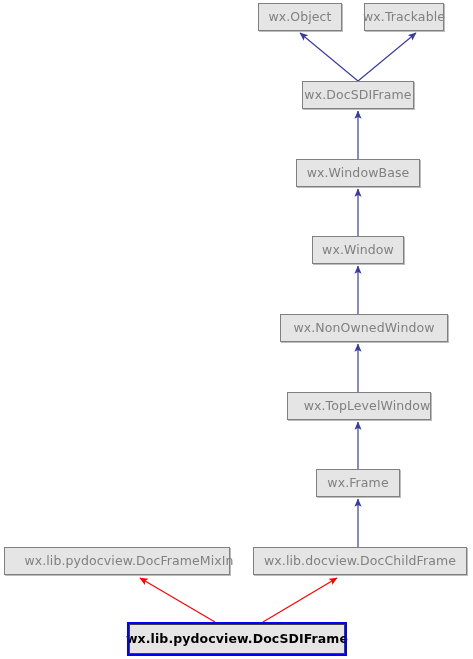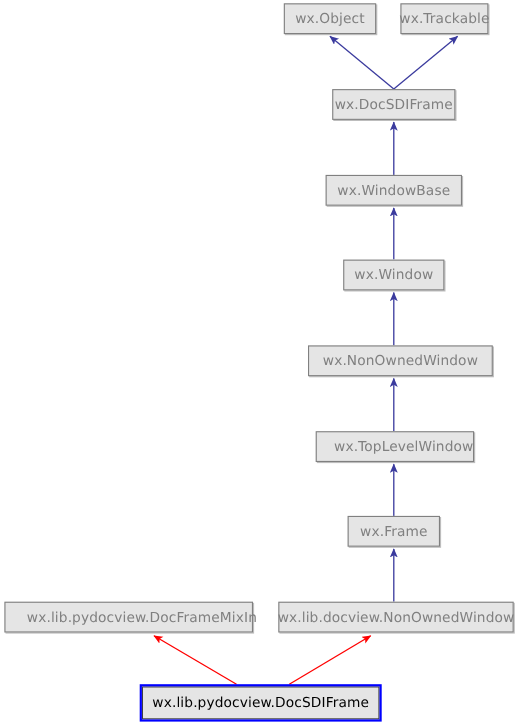--- a/index.html
+++ b/index.html
@@ -39,20 +39,21 @@
     box-shadow: 1px 1px 0 0 #bdbdbd;
     letter-spacing: 0.1px;
   }
   .node.highlight {
     border: 1px solid #404040;
     outline: 2px solid #0000ff;
     outline-offset: 0px;
     color: #000000;
     box-shadow: none;
     z-index: 5;
+    font-weight: bold;
   }
 </style>
 </head>
 <body>
 
 <div id="diagram">
 
   <svg id="edge-layer" viewBox="0 0 473 659" width="473" height="659" xmlns="http://www.w3.org/2000/svg">
     <defs>
       <marker id="arrow-blue" markerWidth="8" markerHeight="8" refX="6.5" refY="3" orient="auto" markerUnits="strokeWidth">
@@ -98,20 +99,20 @@
       <div class="node" style="left: 287px; top: 392px; width: 144px; height: 28px; padding-left: 16px;">
         <span>wx.TopLevelWindow</span>
       </div>
       <div class="node" style="left: 316px; top: 469px; width: 84px; height: 28px;">
         <span>wx.Frame</span>
       </div>
       <div class="node" style="left: 4px; top: 547px; width: 226px; height: 28px; padding-left: 24px;">
         <span>wx.lib.pydocview.DocFrameMixIn</span>
       </div>
       <div class="node" style="left: 253px; top: 547px; width: 214px; height: 28px;">
-        <span>wx.lib.docview.NonOwnedWindow</span>
+        <span>wx.lib.docview.DocChildFrame</span>
       </div>
       <div class="node highlight" style="left: 129px; top: 624px; width: 216px; height: 30px;">
         <span>wx.lib.pydocview.DocSDIFrame</span>
       </div>
     </div>
 
 </div>
 
 </body></html>

